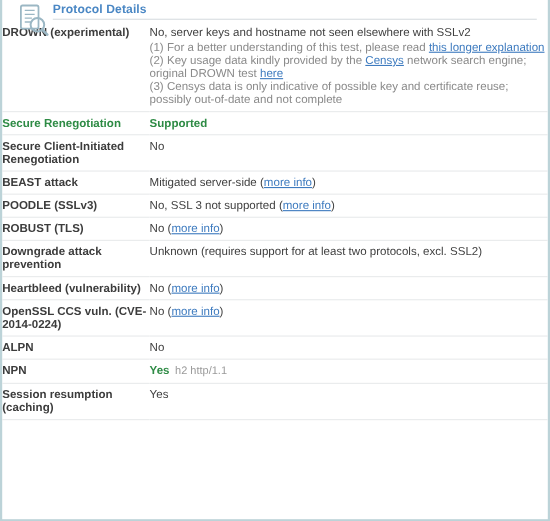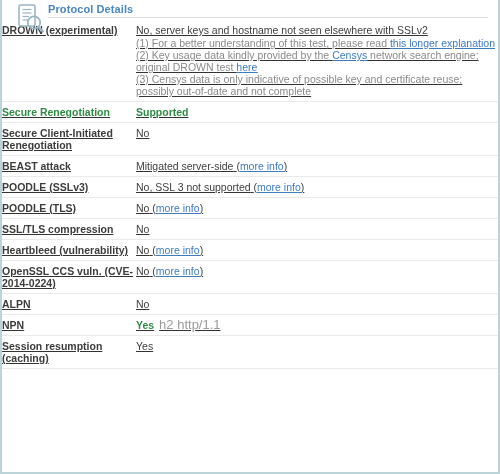--- a/index.html
+++ b/index.html
@@ -66,21 +66,20 @@
 
   
   table#details-table {
     width: 100%;
     border-collapse: collapse;
     table-layout: fixed;
     margin: 0;
   }
   table#details-table tr {
     vertical-align: top;
-    text-decoration: underline;
   }
   table#details-table td {
     border-bottom: 1px solid #e8eaec;
     padding: 4px 2px 4px 0;
     line-height: 12px;
   }
   td.lbl {
     width: 132px;
     padding-left: 44px;
     font-weight: bold;
@@ -118,21 +117,21 @@
     display: block;
     line-height: 12px;
   }
   .first-line {
     display: block;
     color: #404040;
     line-height: 12px;
     margin-bottom: 1px;
   }
   .inline-meta {
-    font-size: 13px;
+    font-size: 10px;
     color: #9a9a9a;
     font-weight: normal;
     margin-left: 5px;
   }
   .robust {
     color: #2e8b45;
     font-weight: bold;
     margin-left: 8px;
   }
 </style>
@@ -185,29 +184,29 @@
         <td class="lbl">BEAST attack</td>
         <td class="val"><span>Mitigated server-side</span> <span class="paren">(<a class="more-info" href="#">more info</a>)</span></td>
       </tr>
 
       <tr>
         <td class="lbl">POODLE (SSLv3)</td>
         <td class="val"><span>No, SSL 3 not supported</span> <span class="paren">(<a class="more-info" href="#">more info</a>)</span></td>
       </tr>
 
       <tr>
-        <td class="lbl">POODLE (TLS)</td>
+        <td class="lbl">ROBUST (TLS)</td>
         <td class="val"><span>No</span> <span class="paren">(<a class="more-info" href="#">more info</a>)</span></td>
       </tr>
 
-
-      <tr>
-        <td class="lbl">SSL/TLS compression</td>
-        <td class="val">No</td>
-      </tr>
+      <tr>
+        <td class="lbl">Downgrade attack prevention</td>
+        <td class="val">Unknown (requires support for at least two protocols, excl. SSL2)</td>
+      </tr>
+
 
 
 
       <tr>
         <td class="lbl">Heartbleed (vulnerability)</td>
         <td class="val"><span>No</span> <span class="paren">(<a class="more-info" href="#">more info</a>)</span></td>
       </tr>
 
       <tr>
         <td class="lbl">OpenSSL CCS vuln. (CVE-2014-0224)</td>

